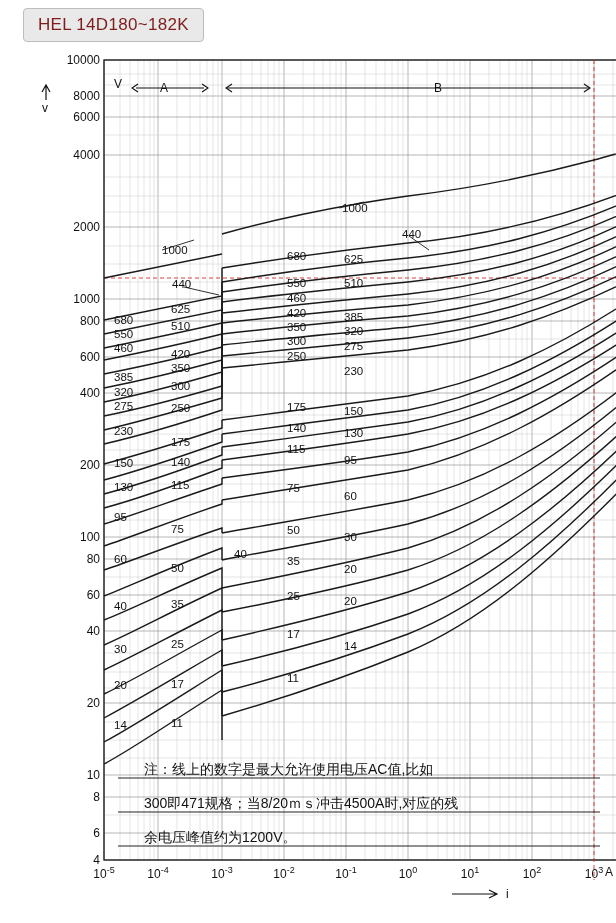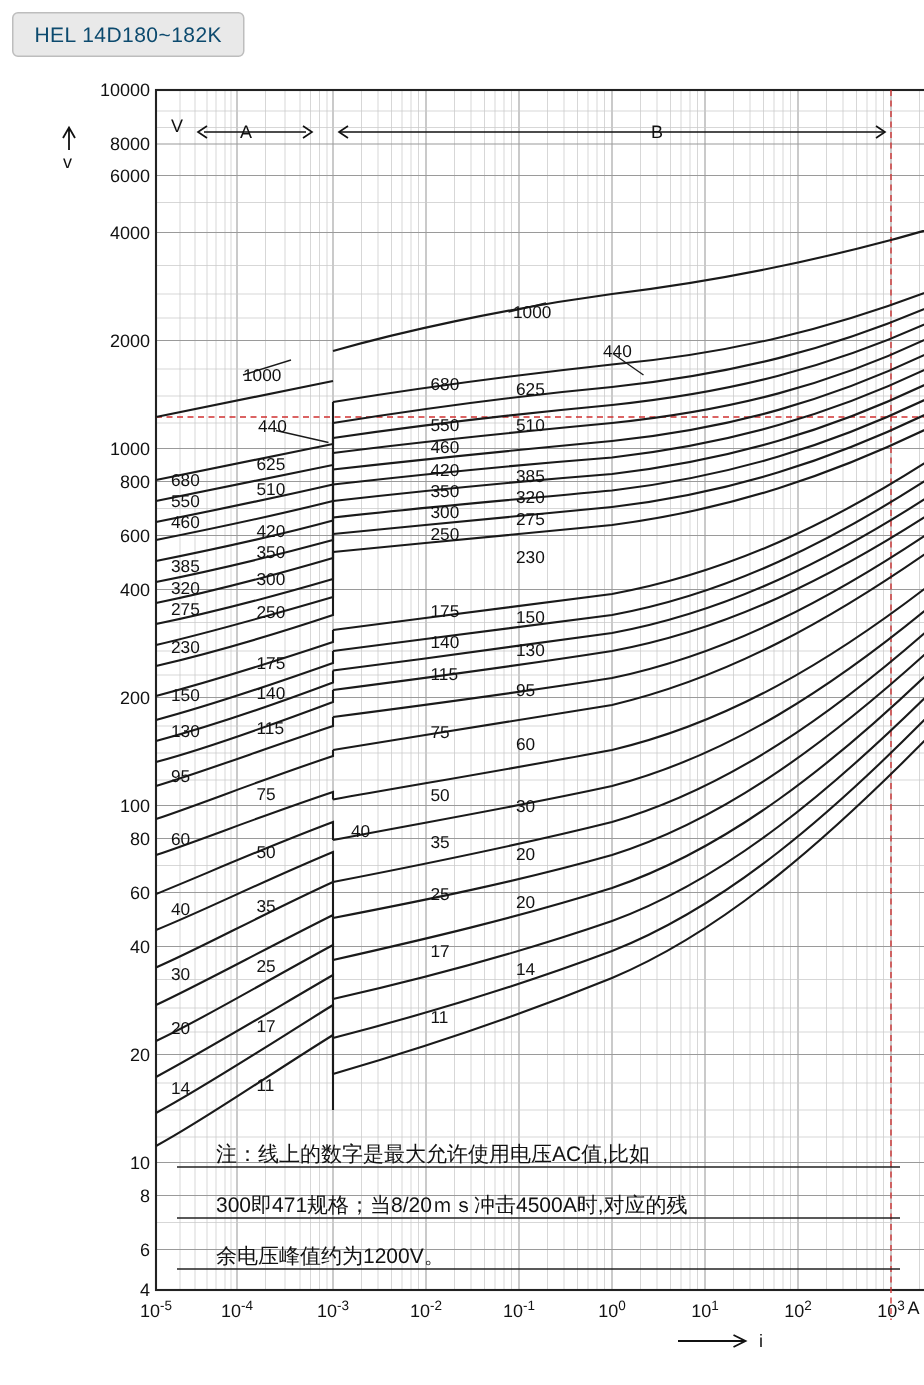--- a/index.html
+++ b/index.html
@@ -4,27 +4,27 @@
 <style>
   html,body{margin:0;padding:0;}
   body{
     width:616px;height:923px;
     background:#ffffff;
     font-family:"Liberation Sans", sans-serif;
     position:relative;
     overflow:hidden;
   }
   #title-box{
-    position:absolute;left:8px;top:8px;
+    position:absolute;left:23px;top:8px;
     background:#e9e9e9;
     border:1px solid #bdbdbd;
     border-radius:4px;
     padding:6px 14px;
-    font-size:14px;
-    color:#0c4a6e;
+    font-size:17px;
+    color:#7f1d1d;
     letter-spacing:.3px;
   }
   #chart-wrap{position:absolute;left:0;top:0;width:616px;height:923px;padding-left:34px;}
   svg{display:block;}
   .axlabel{font-size:12px;fill:#111;font-family:"Liberation Sans",sans-serif;}
   .ticklabel{font-size:12px;fill:#111;font-family:"Liberation Sans",sans-serif;}
   .curvelabel{font-size:11.5px;fill:#111;font-family:"Liberation Sans",sans-serif;}
   .expo{font-size:9px;}
   .noteline{font-size:14px;fill:#111;font-family:"Liberation Sans",sans-serif;}
 </style>

